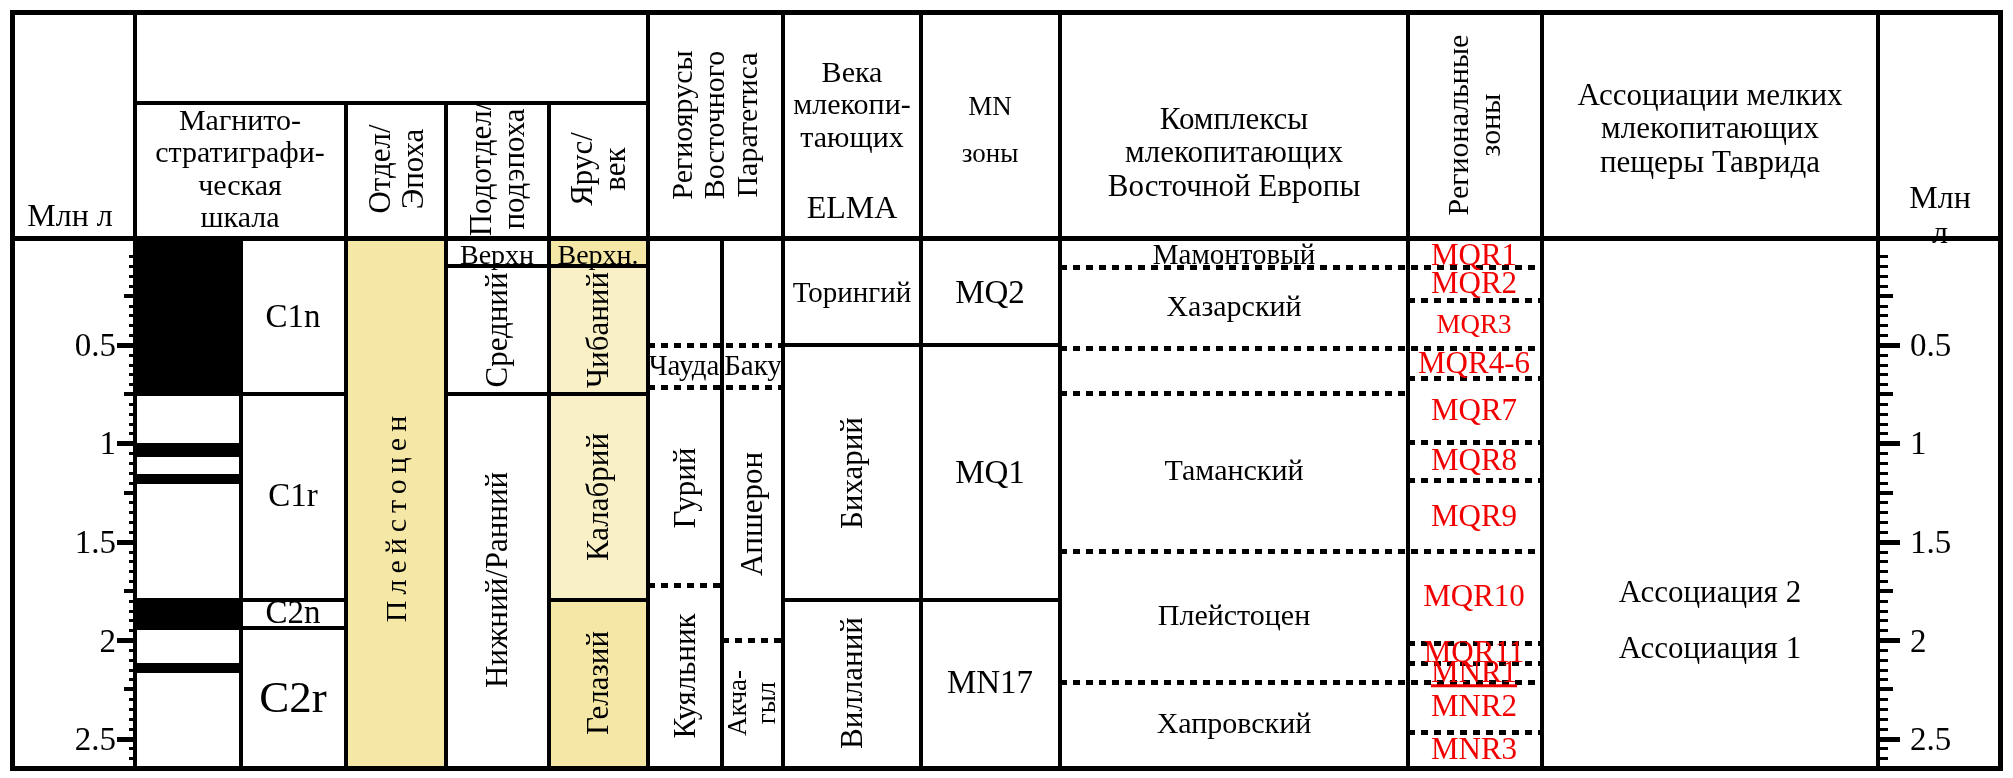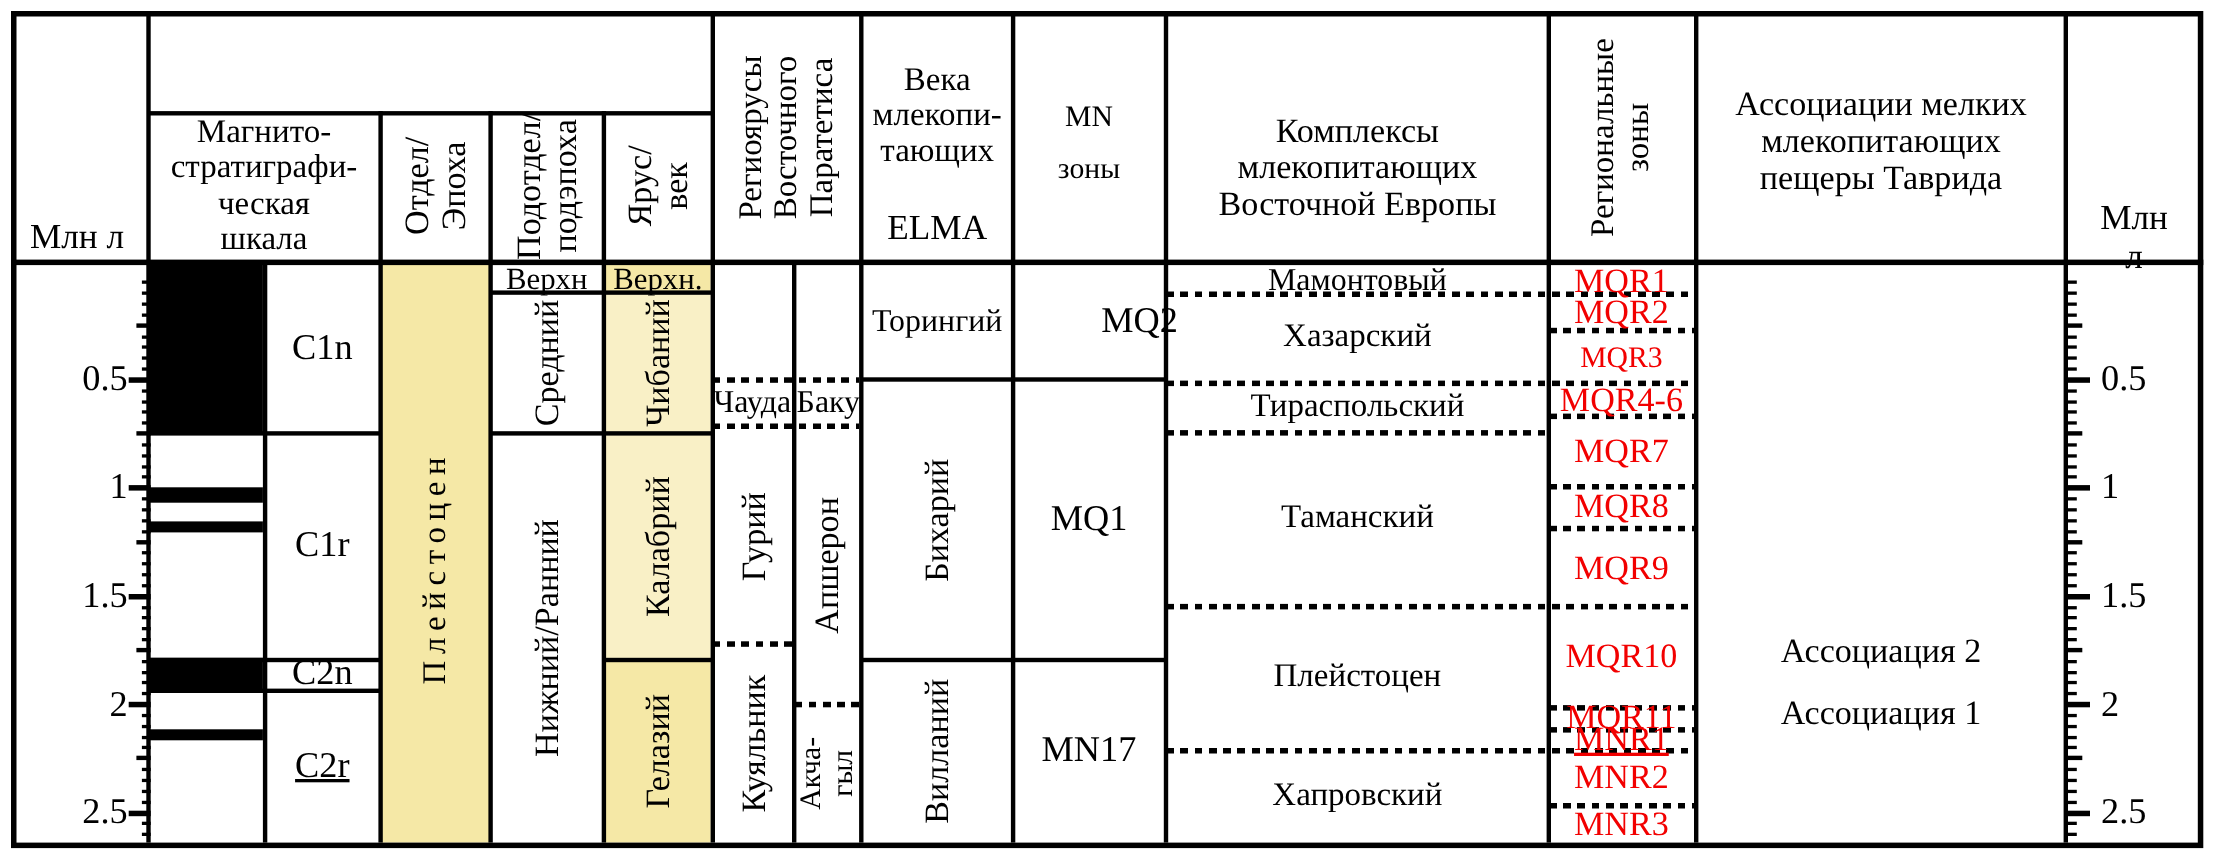--- a/index.html
+++ b/index.html
@@ -112,21 +112,21 @@
 Восточной Европы</div>
   <div class="lbl rot" style="left:1474px;top:125px;font-size:30px;">Региональные
 зоны</div>
   <div class="lbl" style="left:1710px;top:128px;font-size:31px;">Ассоциации мелких
 млекопитающих
 пещеры Таврида</div>
 
   <div class="lbl" style="left:293px;top:317px;font-size:33px;">C1n</div>
   <div class="lbl" style="left:293px;top:496px;font-size:33px;">C1r</div>
   <div class="lbl" style="left:293px;top:613px;font-size:33px;">C2n</div>
-  <div class="lbl" style="left:293px;top:697px;font-size:33px;text-decoration:underline;">C2r</div>
+  <div class="lbl" style="left:293px;top:697px;font-size:45px;">C2r</div>
 
   <div class="lbl rot sp" style="left:396px;top:516px;font-size:30px;">Плейстоцен</div>
   <div class="lbl" style="left:497px;top:255px;font-size:28px;">Верхн</div>
   <div class="lbl rot" style="left:497px;top:330px;font-size:31px;">Средний</div>
   <div class="lbl rot" style="left:497px;top:580px;font-size:31px;">Нижний/Ранний</div>
   <div class="lbl" style="left:598px;top:255px;font-size:28px;">Верхн.</div>
   <div class="lbl rot" style="left:598px;top:330px;font-size:31px;">Чибаний</div>
   <div class="lbl rot" style="left:598px;top:497px;font-size:31px;">Калабрий</div>
   <div class="lbl rot" style="left:598px;top:683px;font-size:31px;">Гелазий</div>
 
@@ -135,27 +135,26 @@
   <div class="lbl rot" style="left:685px;top:488px;font-size:31px;">Гурий</div>
   <div class="lbl rot" style="left:685px;top:676px;font-size:31px;">Куяльник</div>
   <div class="lbl rot" style="left:752px;top:514px;font-size:31px;">Апшерон</div>
   <div class="lbl rot" style="left:752px;top:703px;font-size:27px;">Акча-
 гыл</div>
 
   <div class="lbl" style="left:852px;top:293px;font-size:29px;">Торингий</div>
   <div class="lbl rot" style="left:852px;top:473px;font-size:31px;">Бихарий</div>
   <div class="lbl rot" style="left:852px;top:683px;font-size:31px;">Вилланий</div>
 
-  <div class="lbl" style="left:990px;top:293px;font-size:33px;margin-left:46px;">MQ2</div>
+  <div class="lbl" style="left:990px;top:293px;font-size:33px;">MQ2</div>
   <div class="lbl" style="left:990px;top:473px;font-size:33px;">MQ1</div>
   <div class="lbl" style="left:990px;top:683px;font-size:33px;">MN17</div>
 
   <div class="lbl" style="left:1234px;top:255px;font-size:29px;">Мамонтовый</div>
   <div class="lbl" style="left:1234px;top:306px;font-size:30px;">Хазарский</div>
-  <div class="lbl" style="left:1234px;top:369px;font-size:30px;">Тираспольский</div>
   <div class="lbl" style="left:1234px;top:470px;font-size:30px;">Таманский</div>
   <div class="lbl" style="left:1234px;top:615px;font-size:30px;">Плейстоцен</div>
   <div class="lbl" style="left:1234px;top:723px;font-size:30px;">Хапровский</div>
 
   <div class="lbl red" style="left:1474px;top:255px;font-size:31px;">MQR1</div>
   <div class="lbl red" style="left:1474px;top:283px;font-size:31px;">MQR2</div>
   <div class="lbl red" style="left:1474px;top:325px;font-size:27px;">MQR3</div>
   <div class="lbl red" style="left:1474px;top:363px;font-size:31px;">MQR4-6</div>
   <div class="lbl red" style="left:1474px;top:410px;font-size:31px;">MQR7</div>
   <div class="lbl red" style="left:1474px;top:460px;font-size:31px;">MQR8</div>

